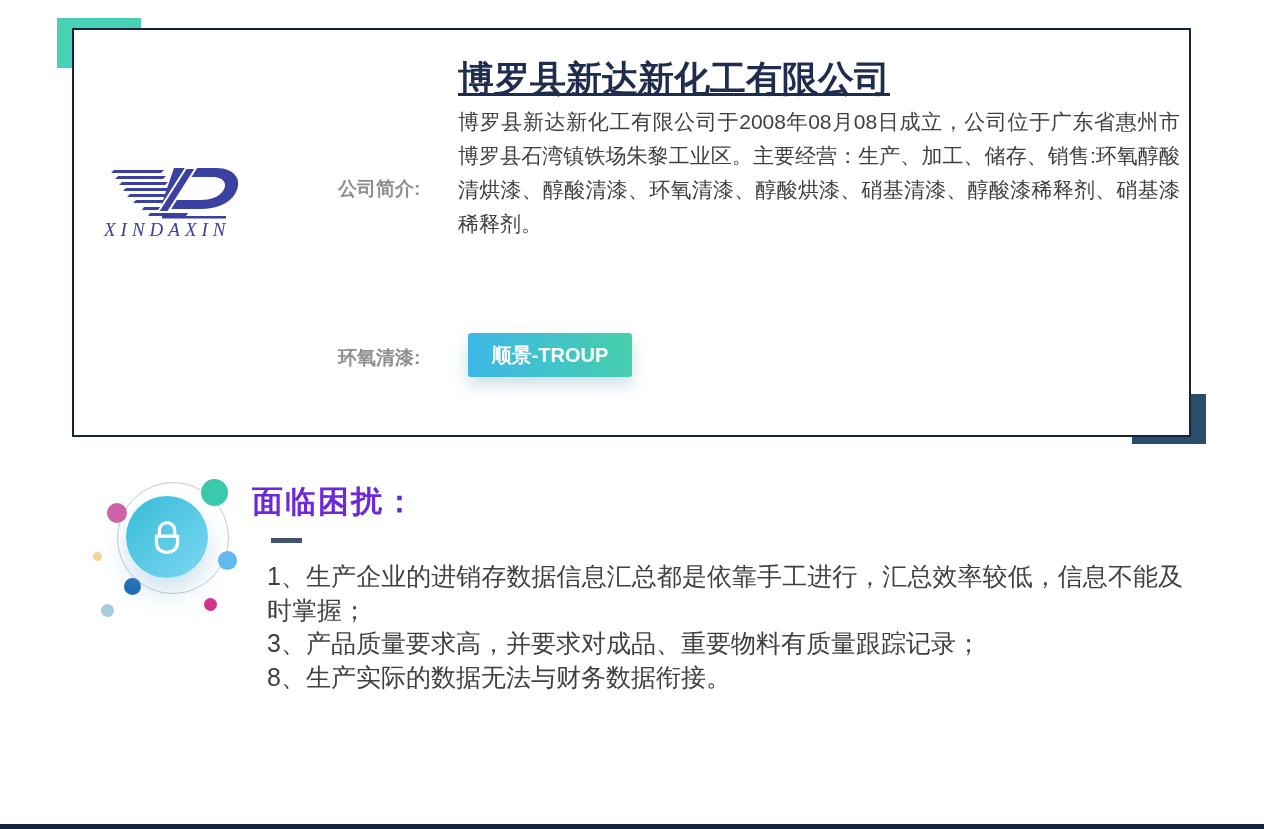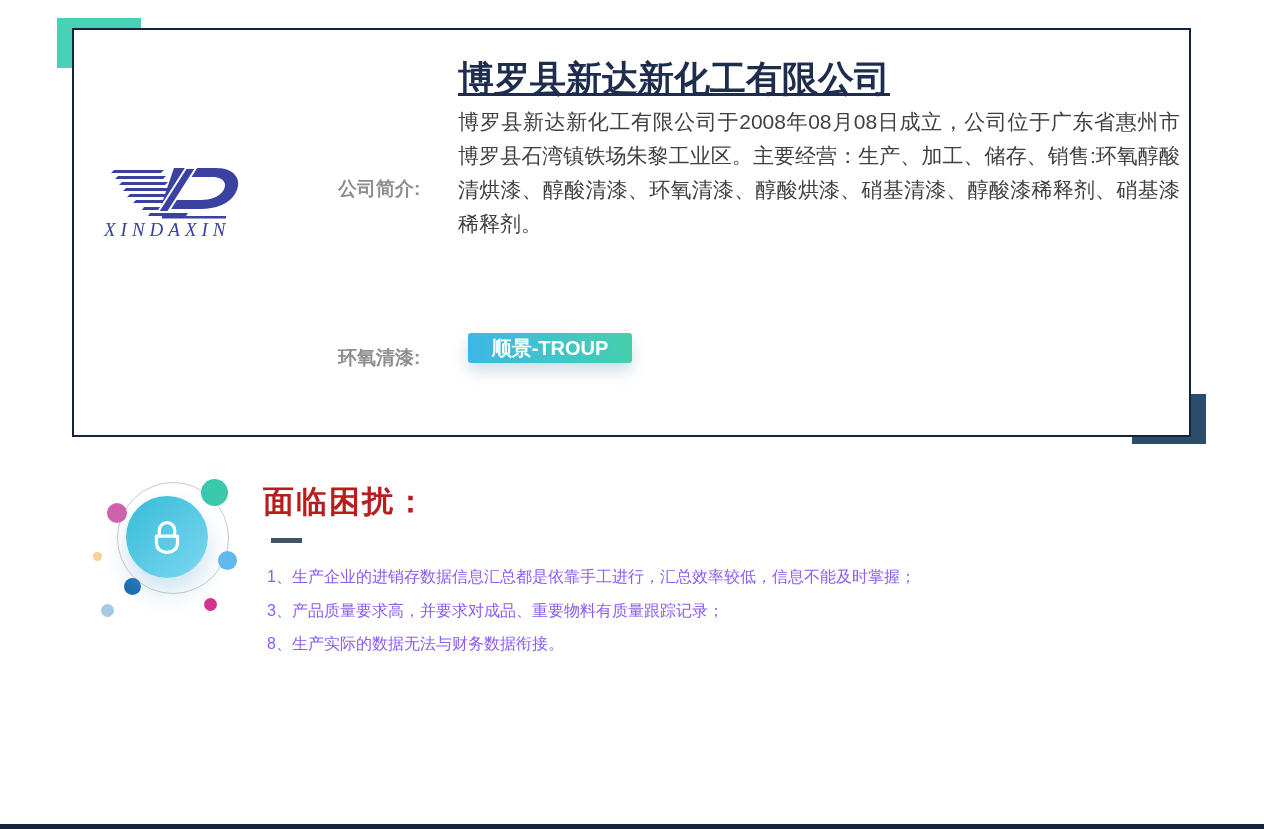--- a/index.html
+++ b/index.html
@@ -21,21 +21,21 @@
   .card-title{position:absolute;left:458px;top:55px;width:720px;
               font-size:36px;font-weight:bold;color:#1e2c4e;text-decoration:underline;}
 
   .label-gray{position:absolute;font-size:19px;font-weight:bold;color:#8e8e8e;}
   .profile-label{left:338px;top:144px;margin-top:32px;}
   .products-label{left:338px;top:345px;}
 
   .profile-text{position:absolute;left:458px;top:105px;width:722px;
                 font-size:21px;line-height:34px;color:#404040;text-align:justify;}
 
-  .product-btn{position:absolute;left:468px;top:333px;width:164px;height:30px;
+  .product-btn{position:absolute;left:468px;top:333px;width:164px;height:44px;
                border:none;border-radius:3px;cursor:pointer;
                background:linear-gradient(80deg,#3db6e8 0%,#47cfab 100%);
                color:#ffffff;font-size:20px;font-weight:bold;
                font-family:"Liberation Sans",sans-serif;
                box-shadow:0 8px 16px rgba(110,160,185,0.35);}
 
   
   .lock-group{position:absolute;left:85px;top:458px;width:165px;height:175px;}
   .lock-ring{position:absolute;left:32px;top:24px;width:110px;height:110px;
              border:1px solid #c9c9c9;border-radius:50%;}
@@ -46,25 +46,25 @@
   .dot{position:absolute;border-radius:50%;}
   .dot-pink{left:22px;top:45px;width:20px;height:20px;background:#cf61a9;}
   .dot-teal{left:116px;top:21px;width:27px;height:27px;background:#3ac9ac;}
   .dot-blue{left:133px;top:93px;width:19px;height:19px;background:#62b9f0;}
   .dot-darkblue{left:39px;top:120px;width:17px;height:17px;background:#1a69b2;}
   .dot-steel{left:16px;top:146px;width:13px;height:13px;background:#a7c9e2;}
   .dot-magenta{left:119px;top:140px;width:13px;height:13px;background:#d3338f;}
   .dot-cream{left:8px;top:94px;width:9px;height:9px;background:#f5d397;}
 
   
-  .problems-heading{position:absolute;left:263px;top:481px;
-                    font-size:31px;font-weight:800;color:#b91c1c;letter-spacing:2px;}
+  .problems-heading{position:absolute;left:252px;top:481px;
+                    font-size:31px;font-weight:800;color:#6d28d9;letter-spacing:2px;}
   .heading-dash{position:absolute;left:271px;top:538px;width:31px;height:5px;background:#41536a;}
   .problems-list{position:absolute;left:267px;top:560px;width:916px;
-                 font-size:16px;line-height:33.5px;color:#8b5cf6;text-align:justify;}
+                 font-size:25px;line-height:33.5px;color:#404040;text-align:justify;}
   .problems-list p{margin:0;}
 
   .bottom-bar{position:absolute;left:0;top:824px;width:1264px;height:5px;background:#15243e;}
 </style>
 </head>
 <body>
 
 <div class="page">
 
   <div class="corner corner-tl-h"></div>

